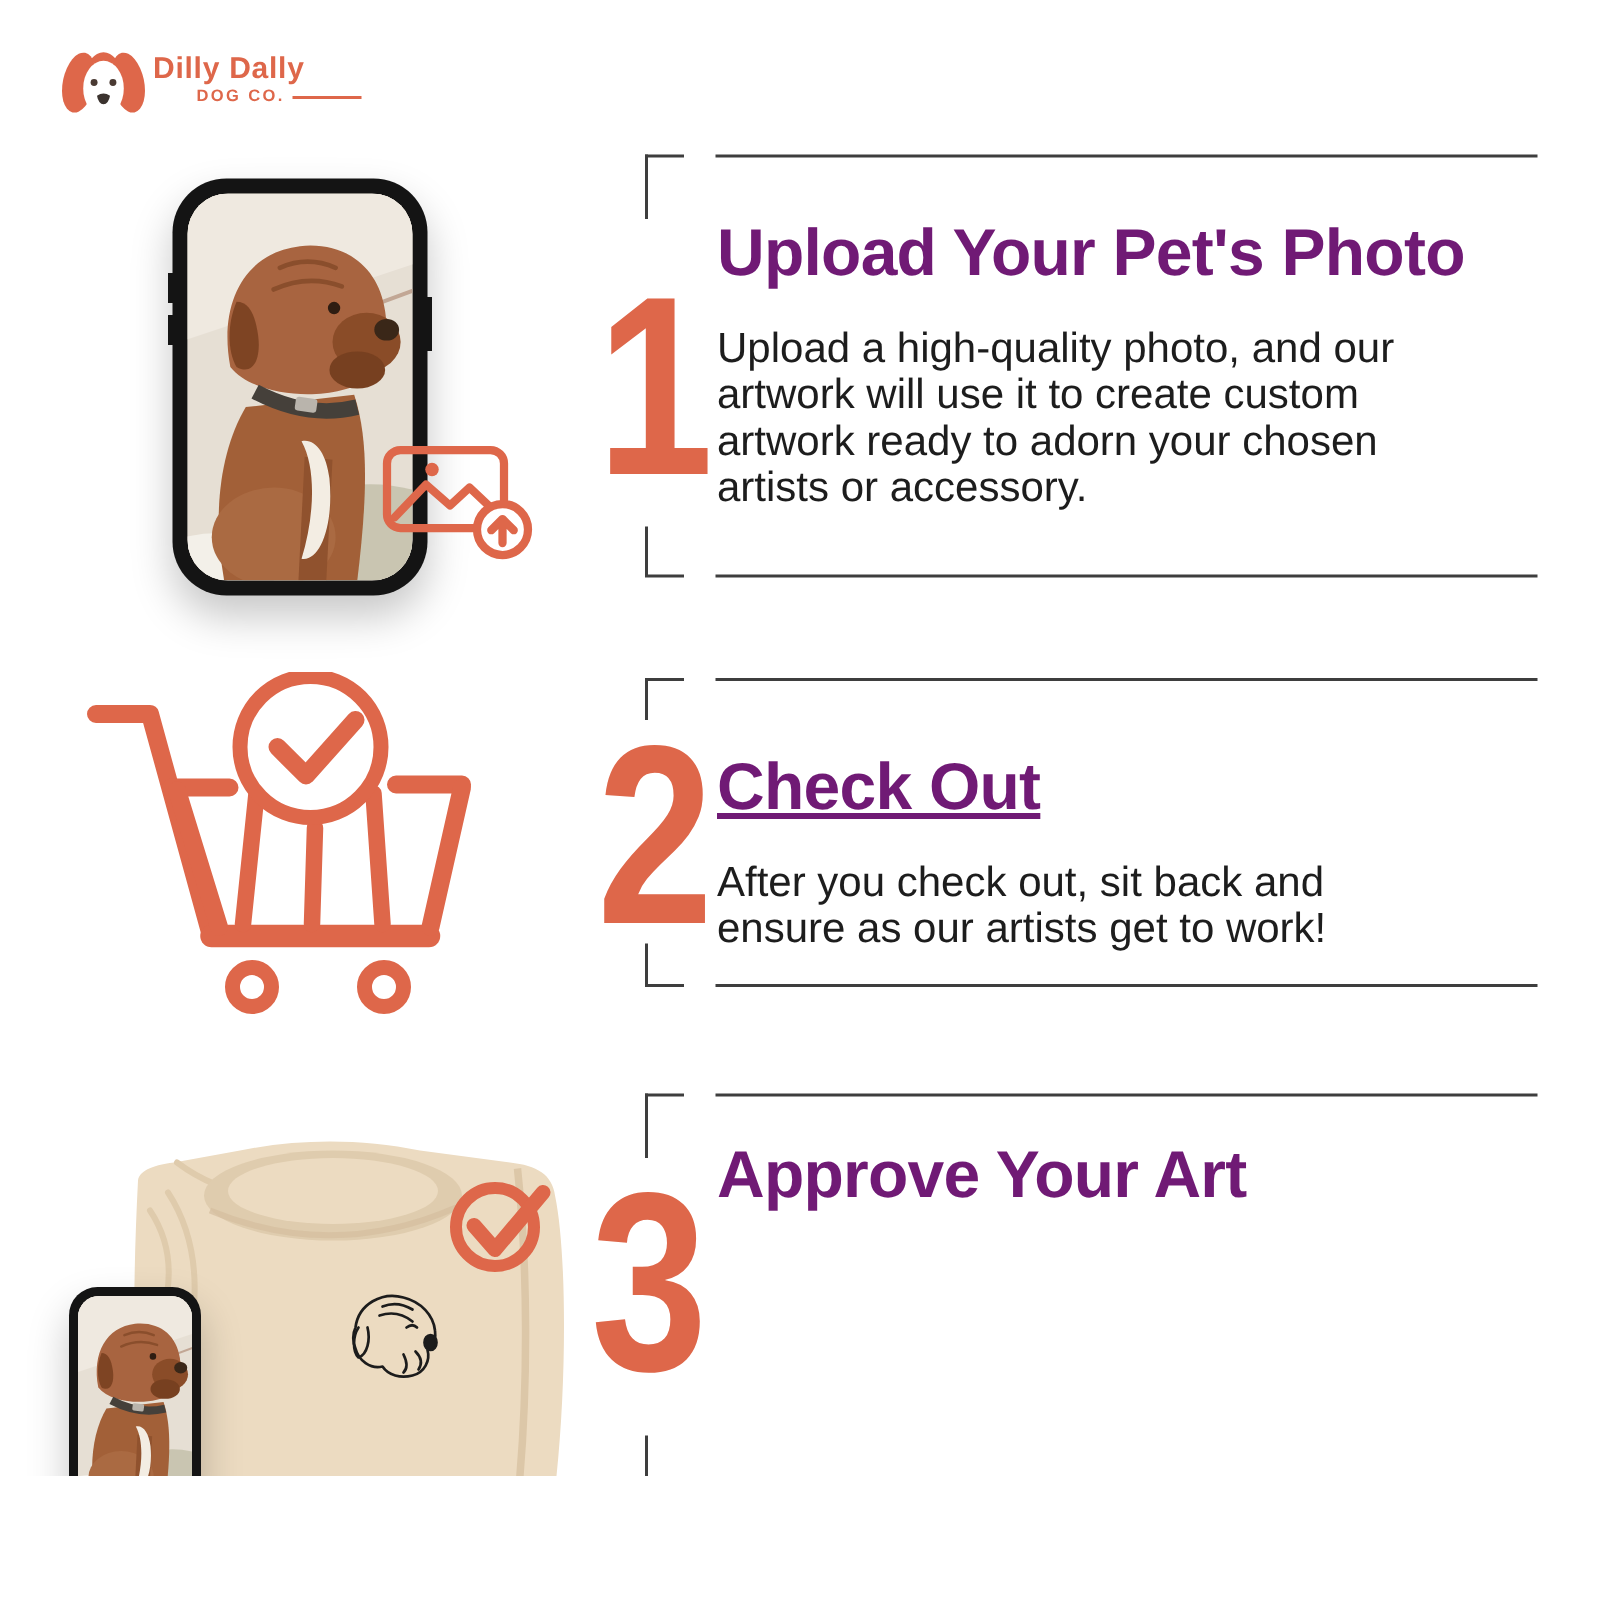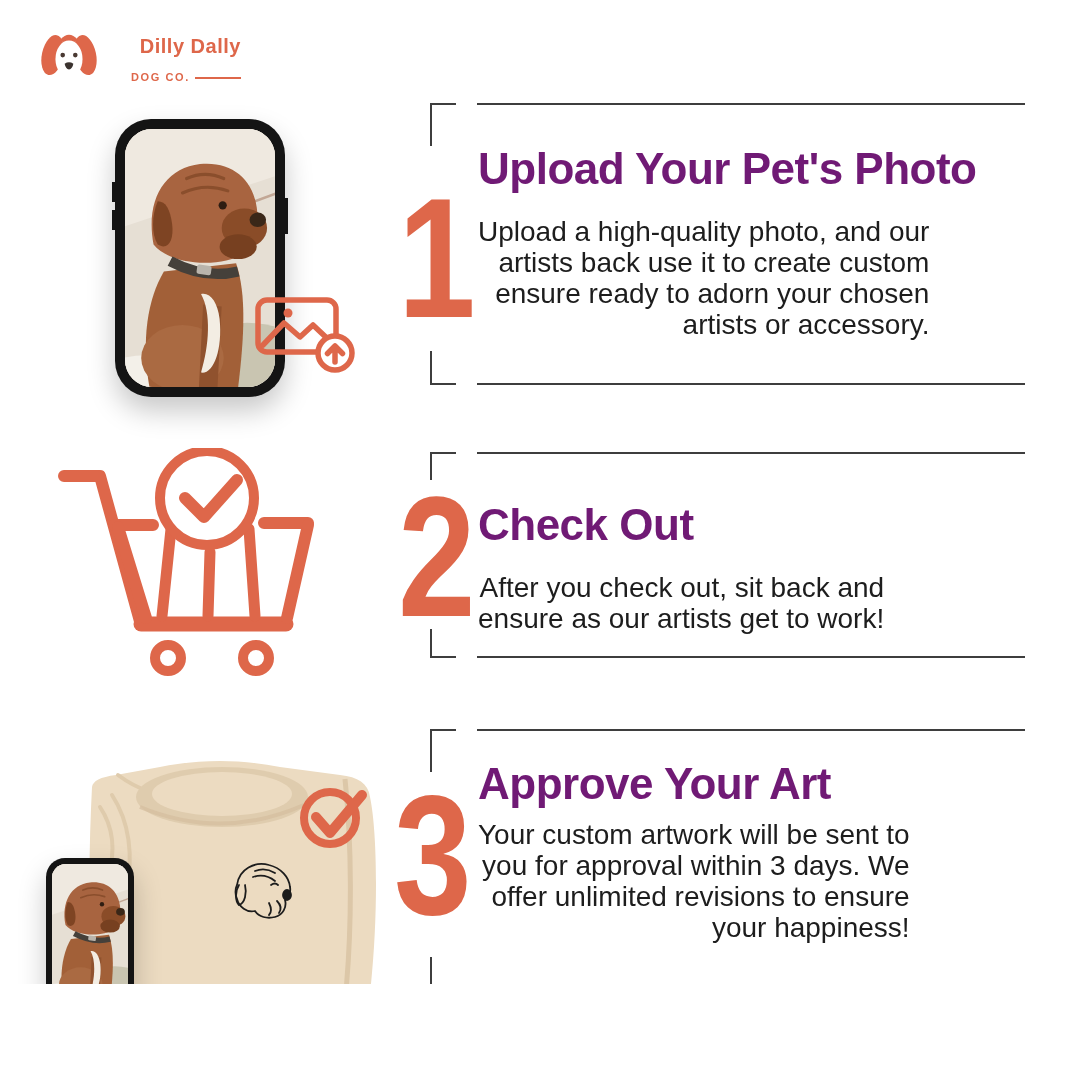--- a/index.html
+++ b/index.html
@@ -1,26 +1,25 @@
 <!DOCTYPE html>
 <html><head>
 <meta charset="utf-8">
 <style>
   html,body{margin:0;padding:0;background:#ffffff;}
   .canvas{
     position:relative;width:1080px;height:984px;background:#ffffff;overflow:hidden;
     font-family:"Liberation Sans", sans-serif;
-    text-align:right;
   }
   
   .logo{position:absolute;left:40px;top:28px;display:flex;align-items:flex-start;}
   .logo-icon{width:58px;height:58px;}
   .logo-text{margin-left:4px;margin-top:8px;}
   .logo-name{font-weight:bold;font-size:20px;color:#DE674A;letter-spacing:.5px;line-height:20px;}
-  .logo-sub-row{display:flex;align-items:center;margin-top:16px;padding-left:29px;}
+  .logo-sub-row{display:flex;align-items:center;margin-top:3px;padding-left:29px;}
   .logo-sub{font-weight:bold;font-size:11px;color:#DE674A;letter-spacing:1.6px;line-height:11px;}
   .logo-rule{display:inline-block;width:46px;height:2px;background:#DE674A;margin-left:5px;}
   
   .fr{position:absolute;background:#3E3E3E;}
   
   .step-num{
     position:absolute;color:#DE674A;font-weight:bold;font-size:170px;line-height:170px;
     transform:scaleX(0.82);transform-origin:left top;letter-spacing:-4px;
   }
   
@@ -117,22 +116,22 @@
     <span class="fr" style="left:430px;top:103px;width:26px;height:2px;"></span>
     <span class="fr" style="left:430px;top:103px;width:2px;height:43px;"></span>
     <span class="fr" style="left:477px;top:383px;width:548px;height:2px;"></span>
     <span class="fr" style="left:430px;top:383px;width:26px;height:2px;"></span>
     <span class="fr" style="left:430px;top:351px;width:2px;height:33px;"></span>
   </div>
   <div class="step-num" style="left:398px;top:173px;">1</div>
   <div class="step-title" style="top:147px;">Upload Your Pet's Photo</div>
   <div class="step-body" style="top:216px;">
     <div>Upload a high-quality photo, and our</div>
-    <div>artists back use it to create custom</div>
-    <div>ensure ready to adorn your chosen</div>
+    <div>artwork will use it to create custom</div>
+    <div>artwork ready to adorn your chosen</div>
     <div>artists or accessory.</div>
   </div>
 
   <svg class="cart-icon" viewBox="0 0 276 246">
     <g stroke="#DE674A" fill="none" stroke-linecap="round" stroke-linejoin="round">
       <path d="M6 28 L42 28 L83 177" stroke-width="12"></path>
       <path d="M83 176 L228 176" stroke-width="15"></path>
       <path d="M56 77 L95 77 M206 75 L250 75" stroke-width="12"></path>
       <path d="M60 79 L88 170" stroke-width="12"></path>
       <path d="M250 77 L229 170" stroke-width="12"></path>
@@ -146,21 +145,21 @@
 
   <div>
     <span class="fr" style="left:477px;top:452px;width:548px;height:2px;"></span>
     <span class="fr" style="left:430px;top:452px;width:26px;height:2px;"></span>
     <span class="fr" style="left:430px;top:452px;width:2px;height:28px;"></span>
     <span class="fr" style="left:477px;top:656px;width:548px;height:2px;"></span>
     <span class="fr" style="left:430px;top:656px;width:26px;height:2px;"></span>
     <span class="fr" style="left:430px;top:629px;width:2px;height:29px;"></span>
   </div>
   <div class="step-num" style="left:398px;top:472px;">2</div>
-  <div class="step-title" style="top:503px;">Check Out</div>
+  <div class="step-title" style="top:503px;text-decoration:underline;">Check Out</div>
   <div class="step-body" style="top:572px;">
     <div>After you check out, sit back  and</div>
     <div>ensure as our artists get to work!</div>
   </div>
 
   <div class="shirt-scene">
     <svg class="fitimg" viewBox="0 0 360 275">
       <ellipse cx="190" cy="258" rx="155" ry="10" fill="rgba(0,0,0,0.08)"></ellipse>
       <path d="M52 42 C48 120 48 200 58 248 L330 248 C338 180 338 90 330 52 C328 38 318 32 300 30 L240 22 C200 14 160 14 120 22 L76 30 C60 32 53 36 52 42 Z" fill="#ECDBC1"></path>
       <path d="M305 34 C312 100 312 180 306 246" stroke="#DCC7A8" stroke-width="5" fill="none"></path>
@@ -193,20 +192,14 @@
   <div>
     <span class="fr" style="left:477px;top:729px;width:548px;height:2px;"></span>
     <span class="fr" style="left:430px;top:729px;width:26px;height:2px;"></span>
     <span class="fr" style="left:430px;top:729px;width:2px;height:43px;"></span>
     <span class="fr" style="left:477px;top:991px;width:548px;height:2px;"></span>
     <span class="fr" style="left:430px;top:991px;width:26px;height:2px;"></span>
     <span class="fr" style="left:430px;top:957px;width:2px;height:35px;"></span>
   </div>
   <div class="step-num" style="left:394px;top:770px;">3</div>
   <div class="step-title" style="top:762px;">Approve Your Art</div>
-  <div class="step-body" style="top:819px;">
-    <div>Your custom artwork will be sent to</div>
-    <div>you for approval within 3 days. We</div>
-    <div>offer unlimited revisions to ensure</div>
-    <div>your happiness!</div>
-  </div>
 
 </div>
 
 </body></html>

